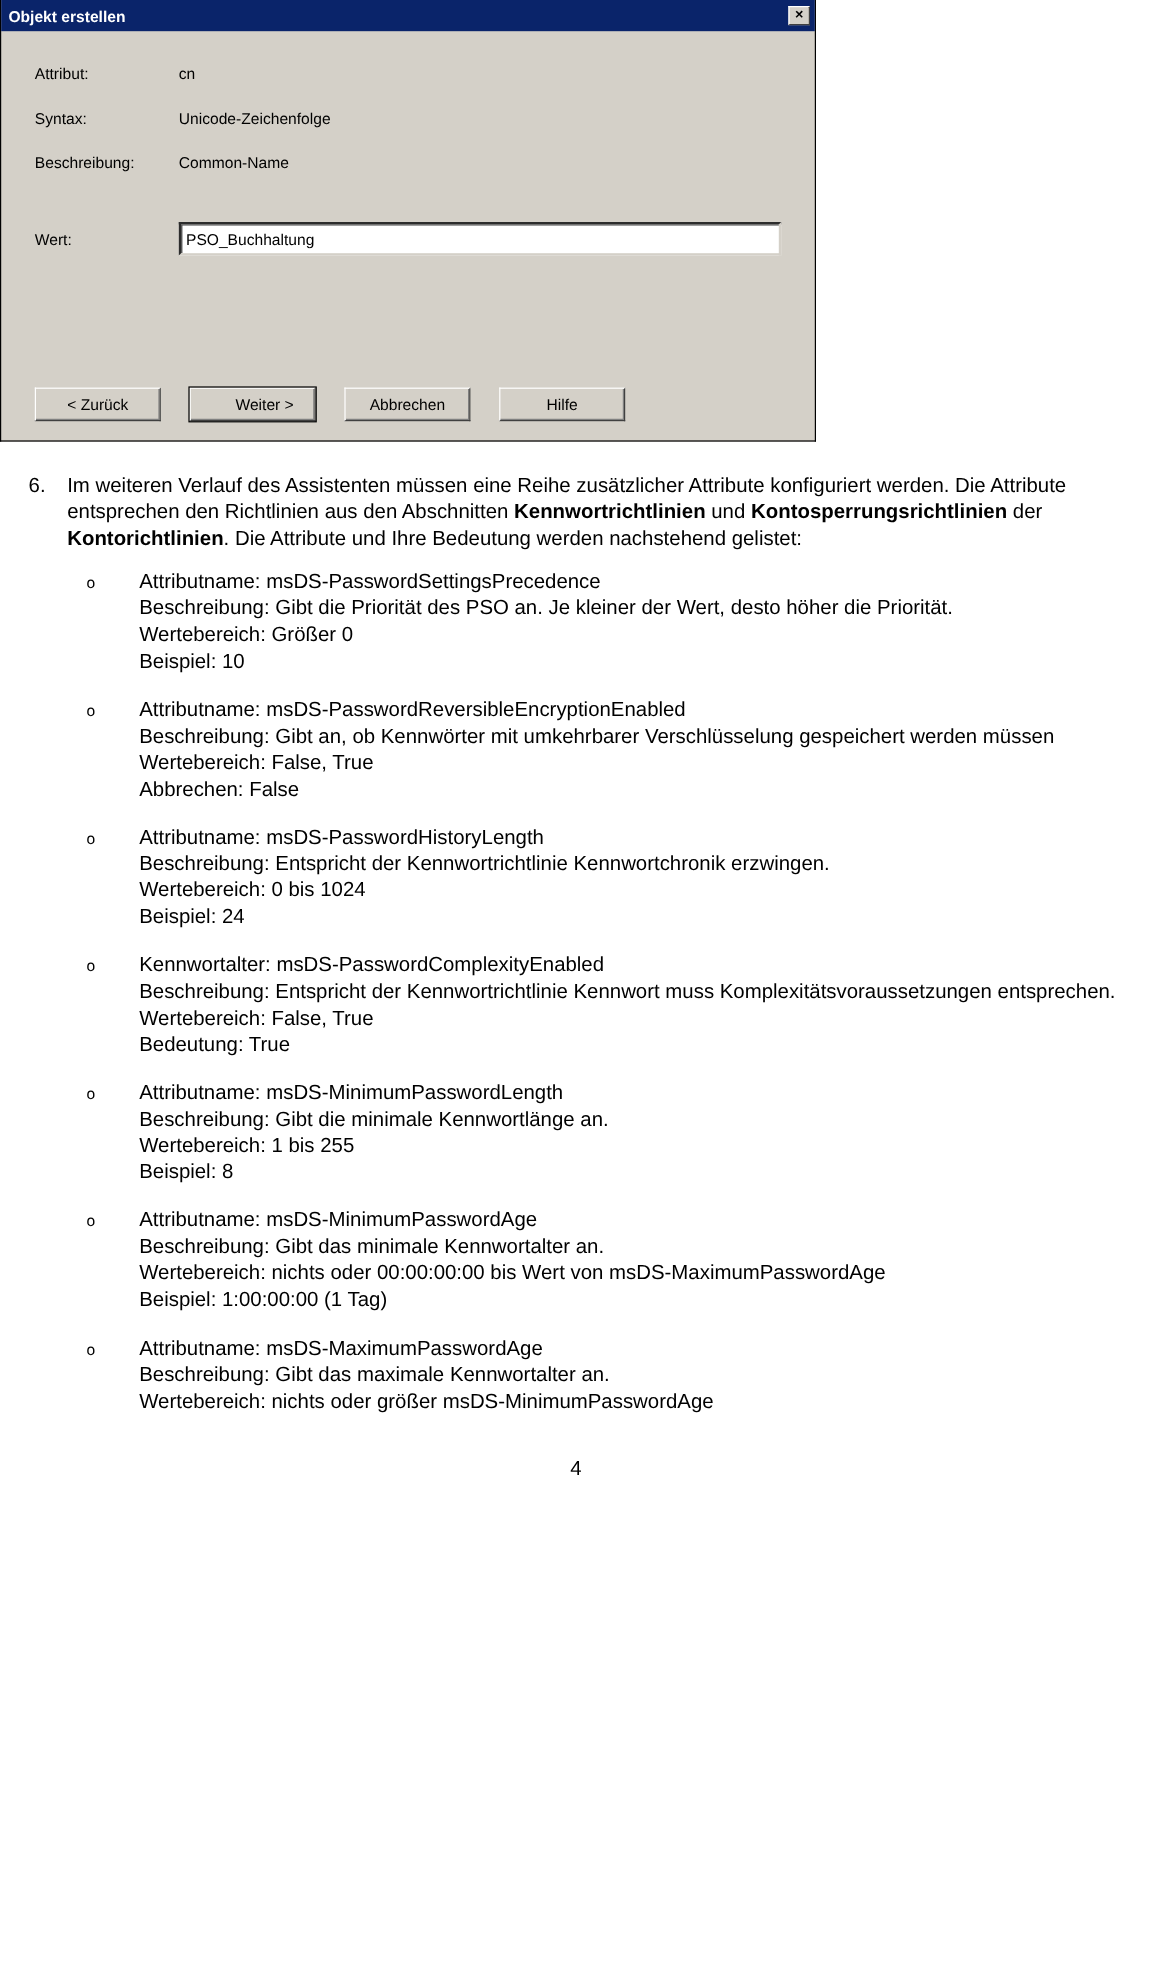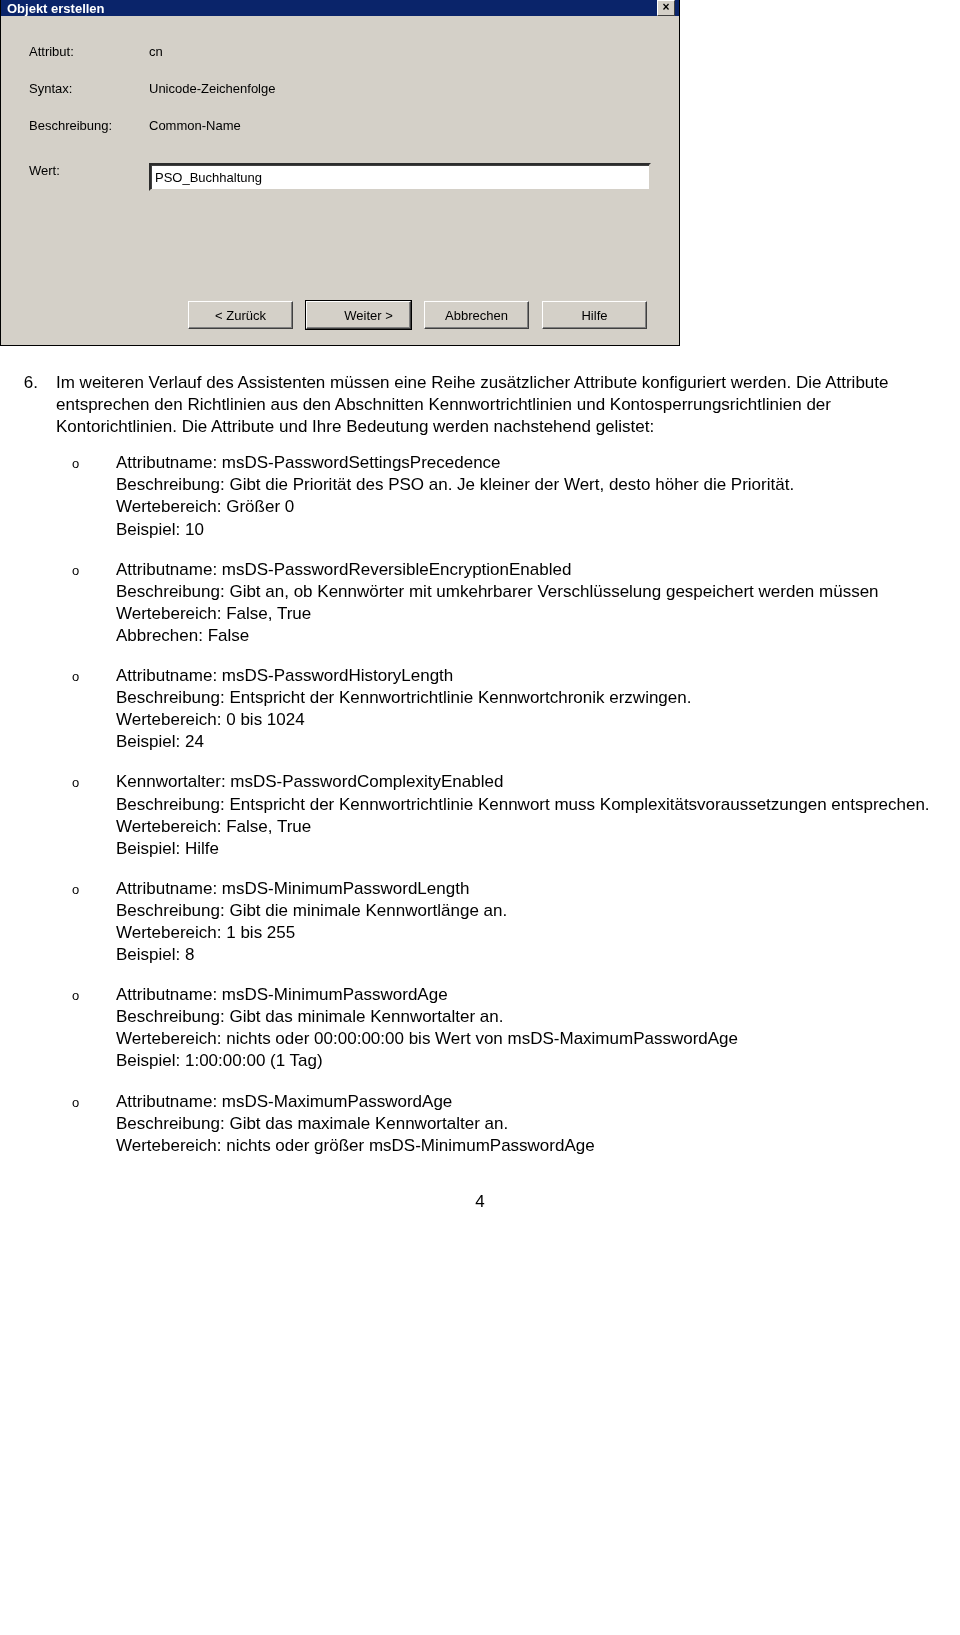--- a/index.html
+++ b/index.html
@@ -12,21 +12,21 @@
 
   
   .dialog {
     width: 680px;
     margin: 0 0 0 0;
     background: #d4d0c8;
     border: 1px solid #000;
     border-top: none;
   }
   .titlebar {
-    height: 16px;
+    height: 26px;
     background: linear-gradient(#0a246a,#0a246a);
     display: flex;
     align-items: center;
     justify-content: space-between;
     padding: 0 4px 0 6px;
     color: #fff;
     font-weight: bold;
     font-size: 13px;
     font-family: Tahoma, Arial, sans-serif;
   }
@@ -41,34 +41,34 @@
   }
   .dlg-body {
     padding: 28px 28px 16px 28px;
     font-family: Tahoma, Arial, sans-serif;
     font-size: 13px;
     color:#000;
   }
   .row { display:flex; margin-bottom: 22px; }
   .row .lab { width:120px; }
   .row .val { flex:1; }
-  .row.wert { margin-top: 30px; margin-bottom: 110px; align-items:flex-start; }
+  .row.wert { margin-top: 42px; margin-bottom: 110px; align-items:center; }
   .textbox {
     width: 100%; height: 24px;
     background:#fff;
     border: 2px inset #fff;
     border-top-color:#808080; border-left-color:#808080;
     border-right-color:#d4d0c8; border-bottom-color:#d4d0c8;
     box-shadow: inset 1px 1px 0 #404040;
     padding: 12px 4px;
     font-family: Tahoma, Arial, sans-serif;
     font-size: 13px;
   }
   .btnbar {
-    display:flex; justify-content:flex-end; gap:13px;
+    display:flex; justify-content:flex-start; gap:24px;
     padding-right: 4px;
   }
   .winbtn {
     width: 105px; height: 28px;
     background:#d4d0c8;
     border: 1px solid #fff;
     border-right-color:#404040; border-bottom-color:#404040;
     box-shadow: inset -1px -1px 0 #808080, inset 1px 1px 0 #d4d0c8;
     font-family: Tahoma, Arial, sans-serif;
     font-size: 13px;
@@ -82,21 +82,21 @@
   
   .doc {
     padding: 26px 16px 40px 16px;
     font-size: 17px;
     line-height: 1.30;
     color:#000;
   }
   .step { display:flex; gap:18px; margin-bottom: 14px; }
   .step .num { width:22px; text-align:right; }
   .step .txt { flex:1; }
-  .bold { font-weight:normal;text-align:center; }
+  .bold { font-weight:bold;text-align:center; }
   ul.attrs { list-style:none; margin-left: 56px; margin-top: 10px; }
   ul.attrs > li { margin-bottom: 18px; display:flex; gap:26px; }
   ul.attrs .bul { font-size:13px; width:18px; text-align:left; color:#000; padding-top:4px; }
   ul.attrs .ct { flex:1; }
   .ln { display:block; }
   .pagenum {
     text-align:center;
     font-size:17px;
     margin-top: 34px;
   }
@@ -173,21 +173,21 @@
           <span class="ln">Wertebereich: 0 bis 1024</span>
           <span class="ln">Beispiel: 24</span>
         </div>
       </li>
       <li>
         <div class="bul">o</div>
         <div class="ct">
           <span class="ln">Kennwortalter: msDS-PasswordComplexityEnabled</span>
           <span class="ln">Beschreibung: Entspricht der Kennwortrichtlinie Kennwort muss Komplexitätsvoraussetzungen entsprechen.</span>
           <span class="ln">Wertebereich: False, True</span>
-          <span class="ln">Beispiel: Hilfe</span>
+          <span class="ln">Bedeutung: True</span>
         </div>
       </li>
       <li>
         <div class="bul">o</div>
         <div class="ct">
           <span class="ln">Attributname: msDS-MinimumPasswordLength</span>
           <span class="ln">Beschreibung: Gibt die minimale Kennwortlänge an.</span>
           <span class="ln">Wertebereich: 1 bis 255</span>
           <span class="ln">Beispiel: 8</span>
         </div>

